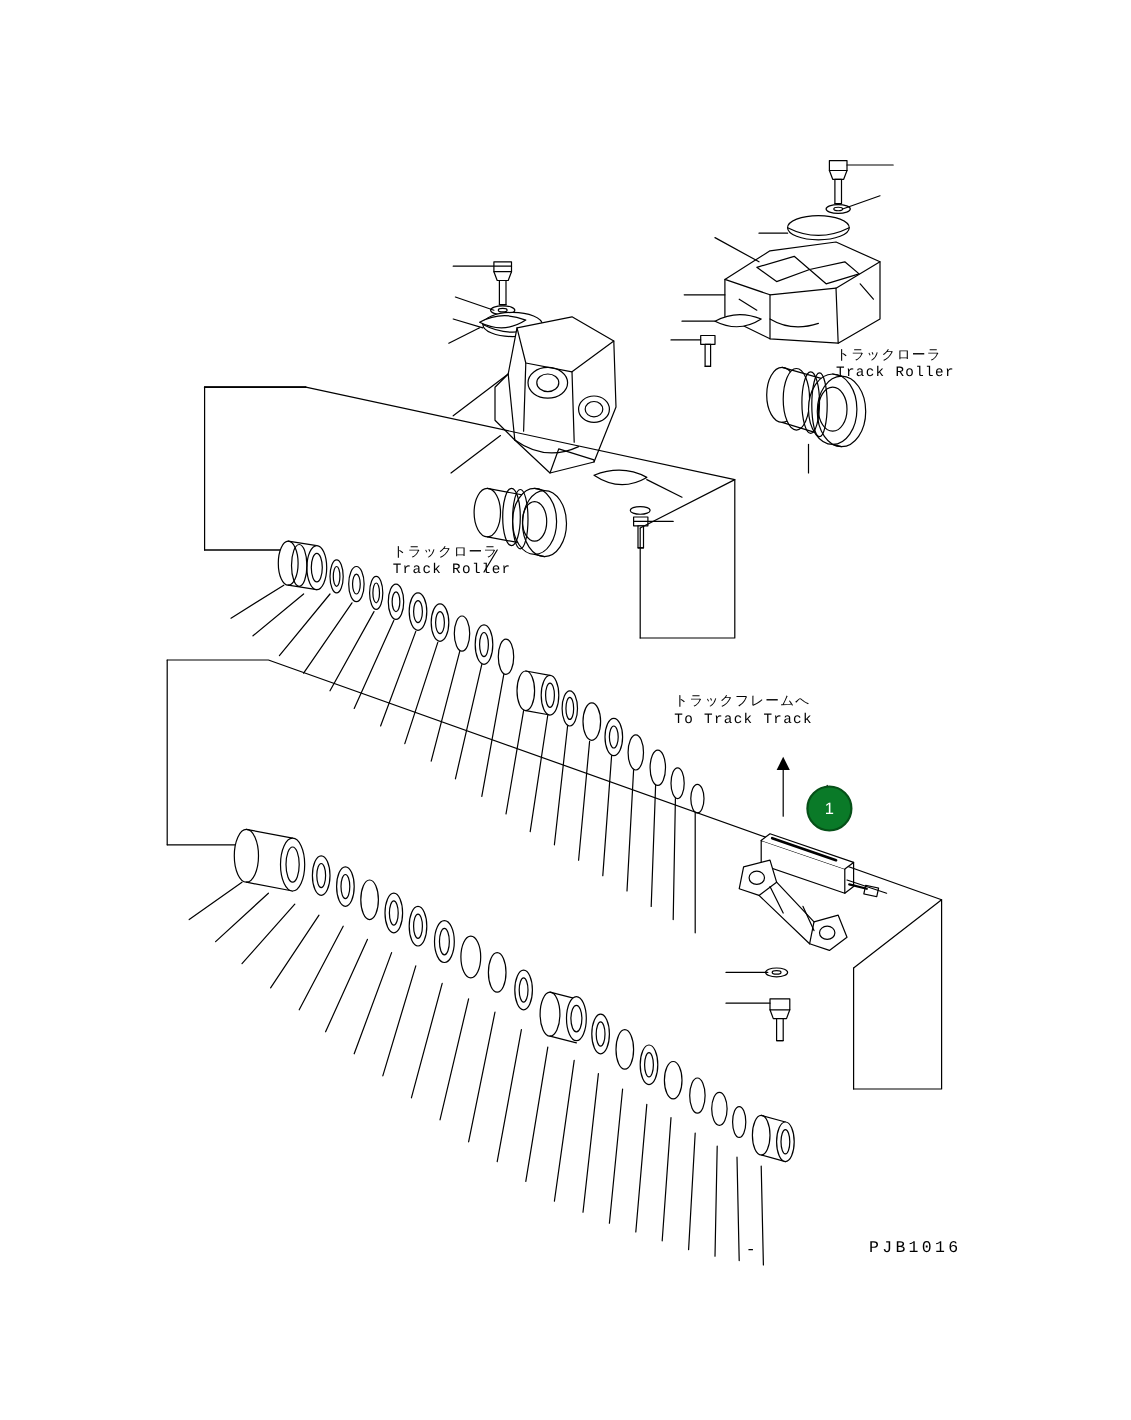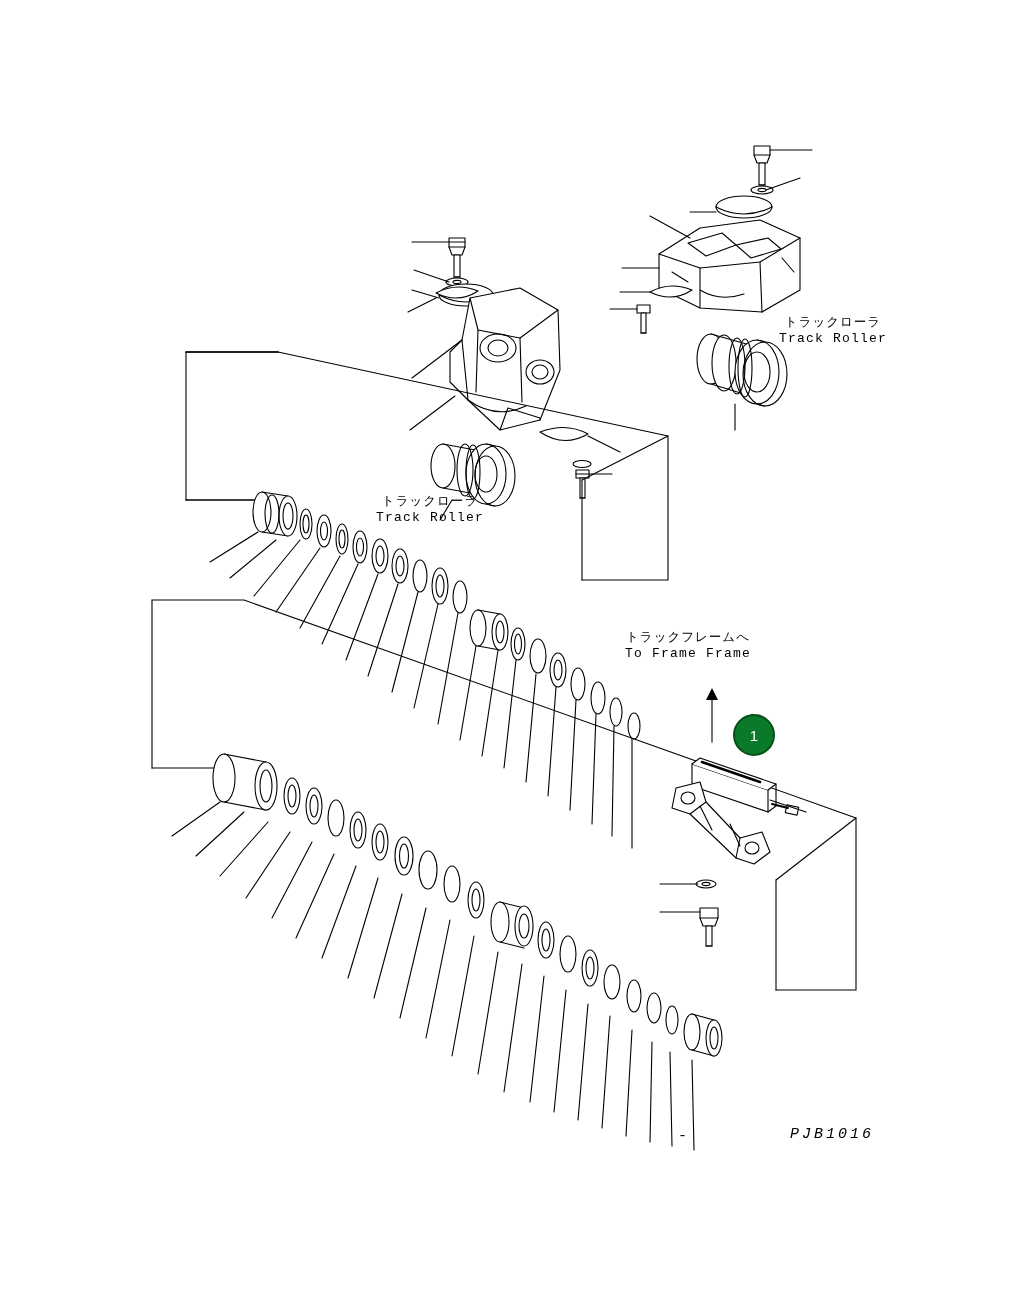--- a/index.html
+++ b/index.html
@@ -15,21 +15,21 @@
     overflow: hidden;
   }
   #diagram-root {
     position: absolute;
     left: 0; top: 0;
     width: 1028px;
     height: 1291px;
   }
   .label {
     position: absolute;
-    text-align: center;
+    text-align: left;
     color: #000000;
     line-height: 1.25;
     white-space: nowrap;
     font-size: 13px;
     letter-spacing: 0.5px;
   }
   .label .jp {
     display: block;
     font-size: 12.5px;
     letter-spacing: 1px;
@@ -405,23 +405,23 @@
     <span class="en">Track Roller</span>
   </div>
 
   <div class="label" style="left:357px; top:494px; width:146px;">
     <span class="jp">トラックローラ</span>
     <span class="en">Track Roller</span>
   </div>
 
   <div class="label" style="left:613px; top:630px; width:150px;">
     <span class="jp">トラックフレームへ</span>
-    <span class="en">To Frame Frame</span>
+    <span class="en">To Track Track</span>
   </div>
 
   <div class="callout" style="left:733px; top:714px;">
     <span>1</span>
   </div>
 
   <div class="dash" style="left:678px; top:1128px;">-</div>
-  <div class="figcode" style="left:790px; top:1126px;font-style:italic;">PJB1016</div>
+  <div class="figcode" style="left:790px; top:1126px;">PJB1016</div>
 
 </div>
 
 </body></html>

